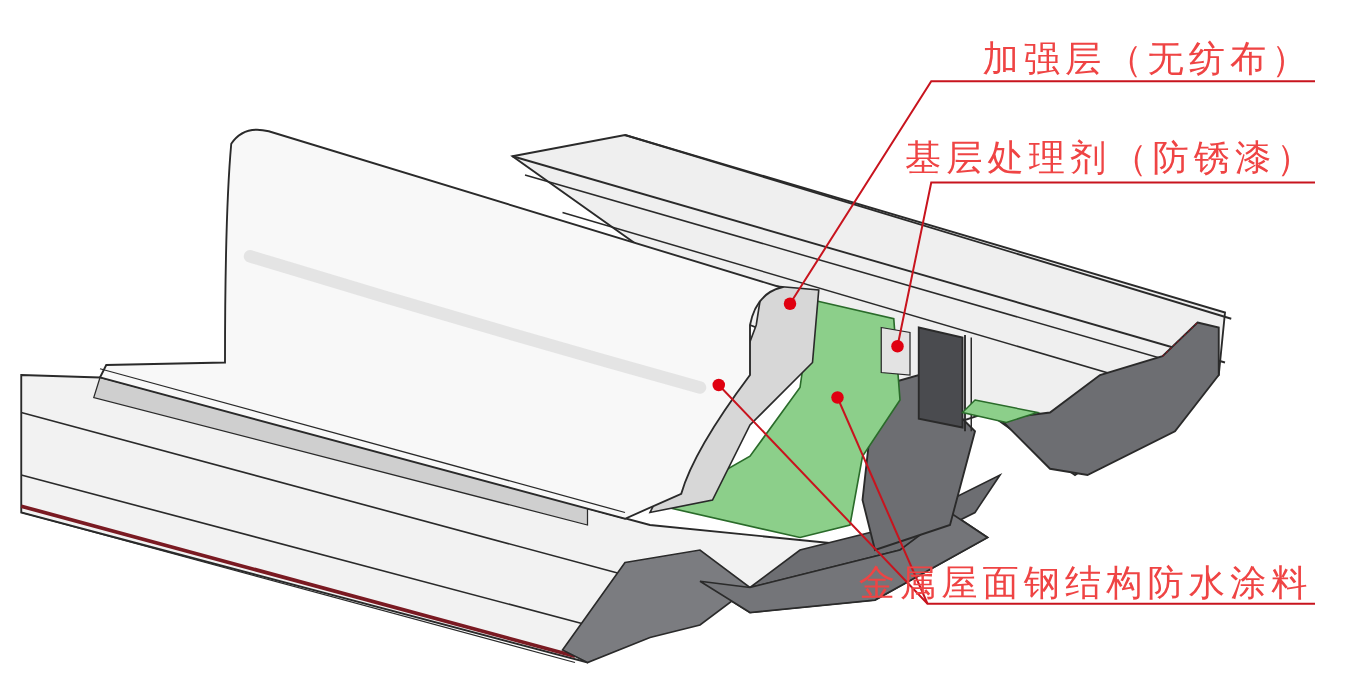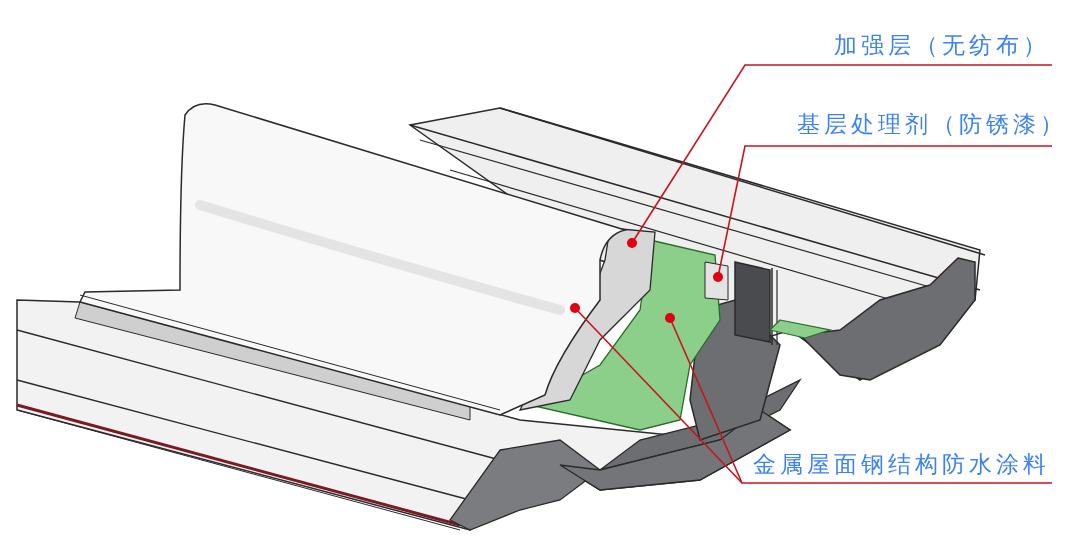--- a/index.html
+++ b/index.html
@@ -1,29 +1,29 @@
 <!DOCTYPE html>
 <html><head>
   <meta charset="utf-8">
   <style>
     html, body { margin: 0; padding: 0; background: #ffffff; }
     body { width: 1080px; height: 539px; position: relative; overflow: hidden;
            font-family: "DejaVu Sans", "Liberation Sans", sans-serif; }
     #stage { position: absolute; left: 0; top: 0; width: 1080px; height: 539px; }
     .label {
       position: absolute;
-      color: #3b82f6;
+      color: #ef4444;
       font-family: Liberation Serif, serif;
-      font-size: 23px;
+      font-size: 29px;
       letter-spacing: 4px;
       white-space: nowrap;
       line-height: 1;
     }
     #label-reinforcement { right: 30px; top: 34px; }
-    #label-primer { right: 13px; top: 113px; text-align: center; }
+    #label-primer { right: 26px; top: 113px; text-align: center; }
     #label-coating { right: 30px; top: 453px; margin-left: 40px; }
   </style>
 </head>
 <body>
 
 <svg id="stage" viewBox="0 0 1080 539" xmlns="http://www.w3.org/2000/svg">
 
   <g>
     <polygon points="410,125 500,108 980,250 975,300 860,380 790,330 760,340 700,300 600,260" fill="#efefef" stroke="#2a2a2a" stroke-width="1.5"></polygon>
     <line x1="500" y1="108" x2="985" y2="255" stroke="#2a2a2a" stroke-width="1.5"></line>

